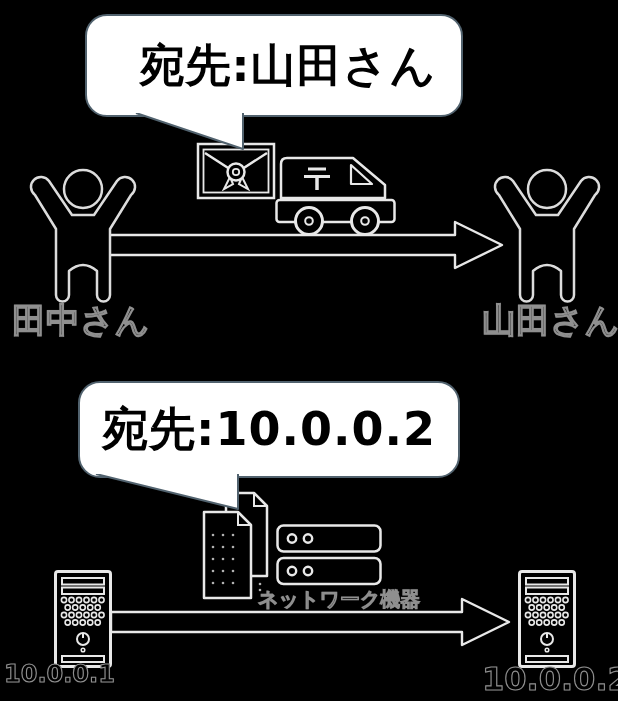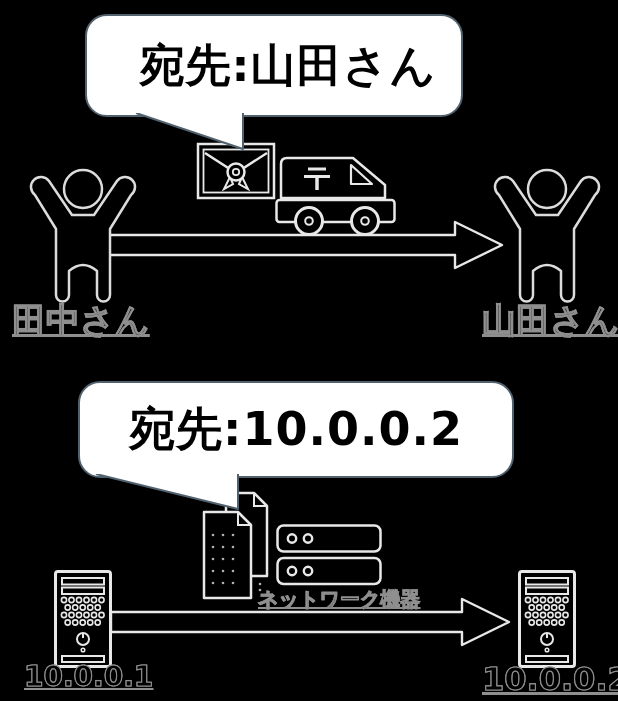--- a/index.html
+++ b/index.html
@@ -15,21 +15,20 @@
     color:#000;font-weight:bold;box-sizing:border-box;z-index:4;
   }
   .bubble-text{white-space:nowrap;letter-spacing:1px;}
   .tail{z-index:5;}
   
   .emboss{
     color:#000;font-weight:bold;white-space:nowrap;
     -webkit-text-stroke:1.1px #8f8f8f;
     text-shadow:0 0 1px #7a7a7a;
     z-index:3;
-    text-decoration:underline;
   }
   .icon{z-index:2;}
   .figure{z-index:3;}
   .arrow{z-index:1;}
 </style>
 </head>
 <body>
 
 <div id="canvas">
 
@@ -186,23 +185,23 @@
     <rect x="1.5" y="1.5" width="103" height="26" rx="6" fill="#000" stroke="#e8e8e8" stroke-width="2.5"></rect>
     <circle cx="16" cy="14.5" r="4.2" fill="none" stroke="#e8e8e8" stroke-width="2.4"></circle>
     <circle cx="32" cy="14.5" r="4.2" fill="none" stroke="#e8e8e8" stroke-width="2.4"></circle>
     <rect x="1.5" y="34" width="103" height="26" rx="6" fill="#000" stroke="#e8e8e8" stroke-width="2.5"></rect>
     <circle cx="16" cy="47" r="4.2" fill="none" stroke="#e8e8e8" stroke-width="2.4"></circle>
     <circle cx="32" cy="47" r="4.2" fill="none" stroke="#e8e8e8" stroke-width="2.4"></circle>
   </svg>
 
   <div class="abs emboss" style="left:258px;top:586px;font-size:20px;-webkit-text-stroke:0.8px #8f8f8f;">ネットワーク機器</div>
 
-  <div class="abs bubble" style="left:78px;top:381px;width:436px;height:97px;font-size:46px;">
+  <div class="abs bubble" style="left:78px;top:381px;width:382px;height:97px;font-size:46px;">
     <span class="bubble-text">宛先:10.0.0.2</span>
   </div>
   <svg class="abs tail" style="left:95px;top:474px;" width="147" height="40" viewBox="0 0 147 40">
     <path d="M 1,0 L 143,35 L 143,0" fill="#fff" stroke="#51626e" stroke-width="2" stroke-linejoin="round"></path>
   </svg>
 
-  <div class="abs emboss" style="left:24px;top:660px;font-size:28px;">10.0.0.1</div>
+  <div class="abs emboss" style="left:4px;top:660px;font-size:24px;">10.0.0.1</div>
   <div class="abs emboss" style="left:482px;top:660px;font-size:32px;">10.0.0.2</div>
 
 </div>
 
 </body></html>

